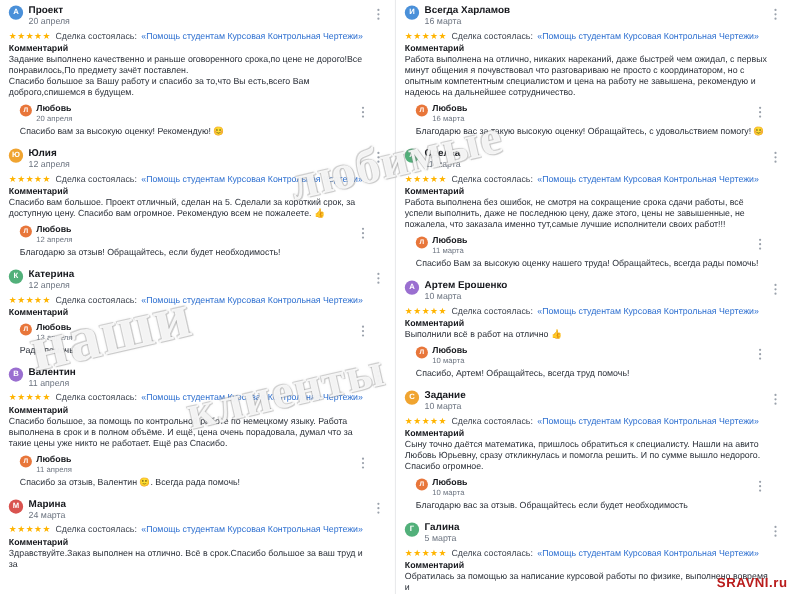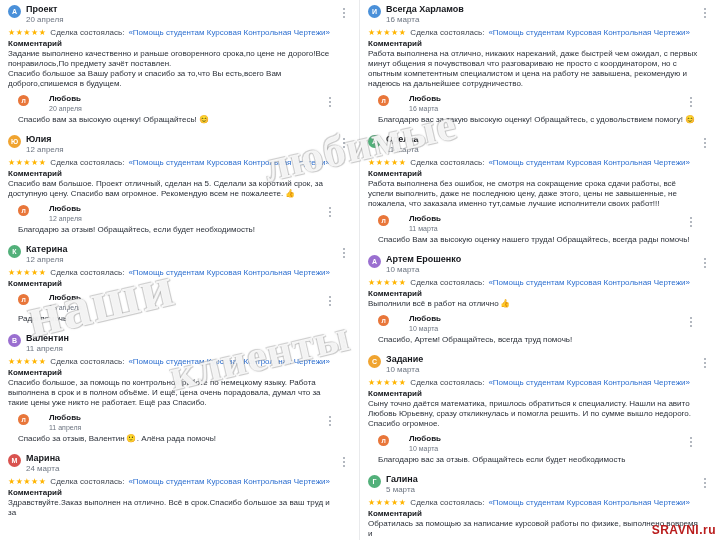--- a/index.html
+++ b/index.html
@@ -93,21 +93,21 @@
     line-height:10px;
     color:#2b3039;
     white-space:pre-wrap;
   }
 
   .reply {
     margin:5px 0 0 10px;
     position:relative;
     padding-left:0;
   }
-  .reply .rev-head { gap:20px; }
+  .reply .rev-head { gap:4px; }
   .reply .avatar { width:11px; height:11px; flex:0 0 11px; font-size:6px; }
   .reply .rev-name { font-size:8px; line-height:10px; }
   .reply .rev-date { font-size:7px; line-height:9px; }
   .reply .body-text { margin-top:2px; }
   .reply .kebab { right:2px; top:1px; }
 
   .watermark {
     position:absolute;
     left:0; top:0;
     width:720px; height:540px;
@@ -175,21 +175,21 @@
             <i></i>
             <i></i>
           </div>
         <div class="rev-head">
           <div class="avatar" style="background:#e8763a">Л</div>
           <div class="namewrap">
             <div class="rev-name">Любовь</div>
             <div class="rev-date">20 апреля</div>
           </div>
         </div>
-        <div class="body-text">Спасибо вам за высокую оценку! Обращайтесь! 😊</div>
+        <div class="body-text">Спасибо вам за высокую оценку! Рекомендую! 😊</div>
       </div>
     </div>
 
     <div class="review">
       <div class="kebab">
           <i></i>
           <i></i>
           <i></i>
         </div>
       <div class="rev-head">
@@ -285,21 +285,21 @@
             <i></i>
             <i></i>
           </div>
         <div class="rev-head">
           <div class="avatar" style="background:#e8763a">Л</div>
           <div class="namewrap">
             <div class="rev-name">Любовь</div>
             <div class="rev-date">11 апреля</div>
           </div>
         </div>
-        <div class="body-text">Спасибо за отзыв, Валентин 🙂. Алёна рада помочь!</div>
+        <div class="body-text">Спасибо за отзыв, Валентин 🙂. Всегда рада помочь!</div>
       </div>
     </div>
 
     <div class="review">
       <div class="kebab">
           <i></i>
           <i></i>
           <i></i>
         </div>
       <div class="rev-head">

